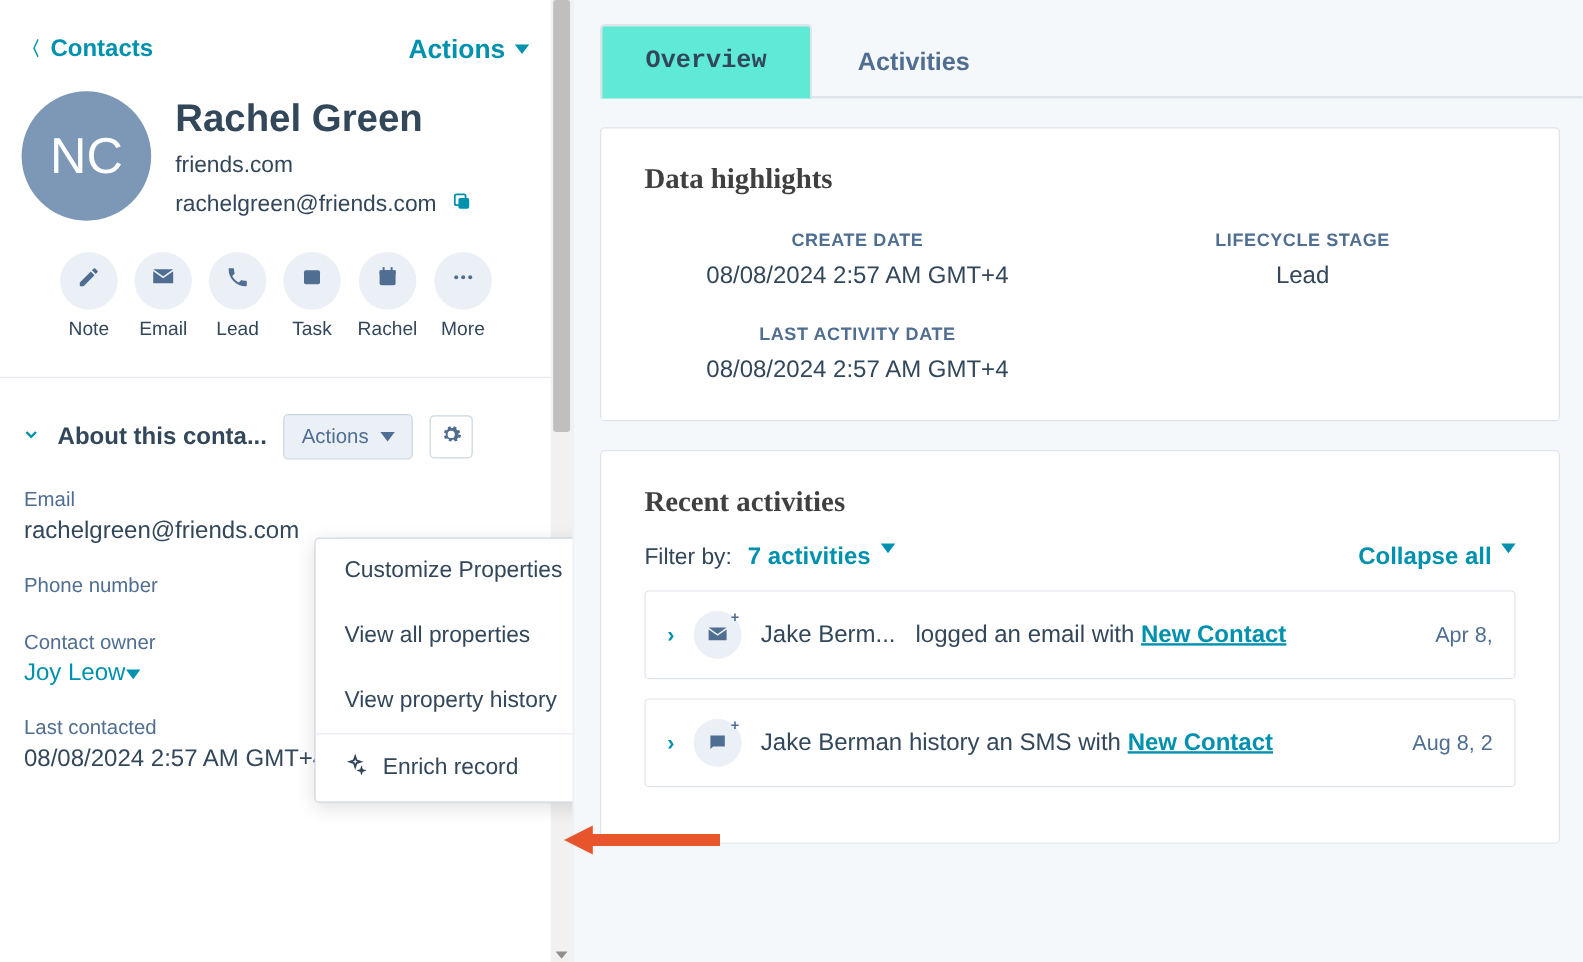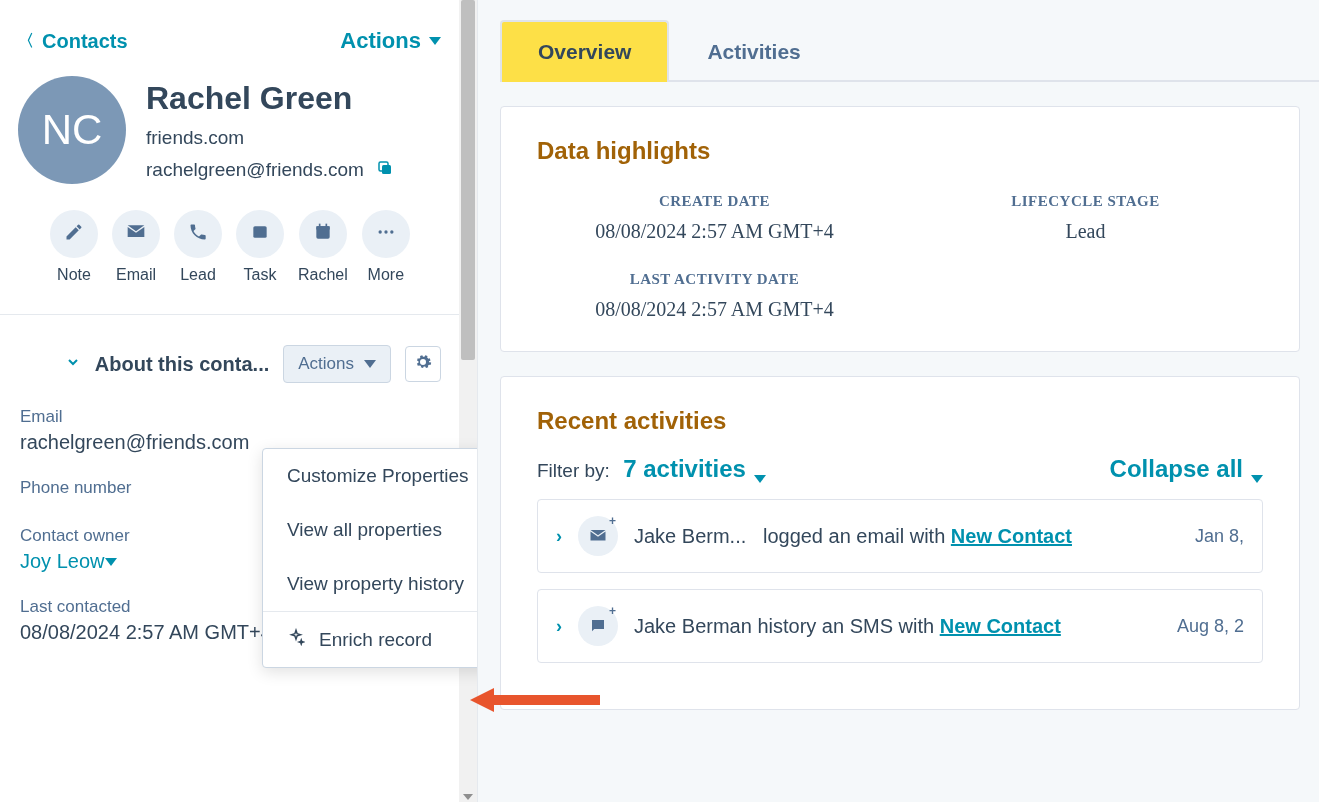--- a/index.html
+++ b/index.html
@@ -155,21 +155,20 @@
 .divider {
   height: 1px;
   background: #e5e9ee;
   width: 100%;
 }
 .about-header {
   display: flex;
   align-items: center;
   gap: 14px;
   padding: 30px 18px 14px 18px;
-  justify-content: flex-end;
 }
 .about-chev {
   color: #0091ae;
   font-size: 18px;
 }
 .about-title {
   font-weight: 700;
   font-size: 20px;
   color: #33475b;
   flex: 0 0 auto;
@@ -281,43 +280,44 @@
   padding: 18px 36px;
   font-size: 21px;
   font-weight: 600;
   color: #506e91;
   cursor: pointer;
   border: 2px solid transparent;
   border-bottom: none;
   margin-bottom: -2px;
 }
 .tab.active {
-  background: #fde047;
+  background: #5eead4;
   color: #33475b;
   border-color: #dfe3eb;
   border-radius: 4px 4px 0 0;
+  font-family: Liberation Mono, monospace;
 }
 .card {
   background: #fff;
   border: 1px solid #dfe3eb;
   border-radius: 4px;
   margin: 24px 0 0 22px;
   padding: 30px 36px;
   width: 800px;
 }
 .card-title {
   font-size: 24px;
   font-weight: 700;
-  color: #a16207;
+  color: #404040;
   margin-bottom: 28px;
+  font-family: Liberation Serif, serif;
 }
 .highlights-grid {
   display: flex;
   gap: 16px;
-  font-family: Liberation Serif, serif;
 }
 .hl-col {
   flex: 1;
   text-align: center;
 }
 .hl-label {
   font-size: 15px;
   font-weight: 700;
   color: #506e91;
   letter-spacing: 0.5px;
@@ -336,23 +336,23 @@
   align-items: center;
   margin: 20px 0 16px 0;
 }
 .filter-label {
   font-size: 19px;
   color: #33475b;
 }
 .filter-link, .collapse-link {
   color: #0091ae;
   font-weight: 600;
-  font-size: 24px;
+  font-size: 20px;
   display: inline-flex;
-  align-items: flex-end;
+  align-items: flex-start;
   gap: 8px;
   cursor: pointer;
 }
 .activity-item {
   border: 1px solid #dfe3eb;
   border-radius: 4px;
   padding: 16px 18px;
   display: flex;
   align-items: center;
   gap: 16px;
@@ -621,21 +621,21 @@
           <span class="plus">+</span>
           <svg width="18" height="18" viewBox="0 0 24 24" fill="currentColor">
               <path d="M2 6l10 7 10-7v12H2V6zm0-2h20l-10 7L2 4z"></path>
             </svg>
         </div>
         <div class="act-text">
           <span class="user">Jake Berm...</span>&nbsp;&nbsp;
           <span>logged an email with</span>
           <span class="link">New Contact</span>
         </div>
-        <div class="act-date">Jan 8,</div>
+        <div class="act-date">Apr 8,</div>
       </div>
 
       <div class="activity-item">
         <span class="act-chev">›</span>
         <div class="act-icon">
           <span class="plus">+</span>
           <svg width="18" height="18" viewBox="0 0 24 24" fill="currentColor">
               <path d="M4 4h16v12H7l-3 3V4z"></path>
             </svg>
         </div>

